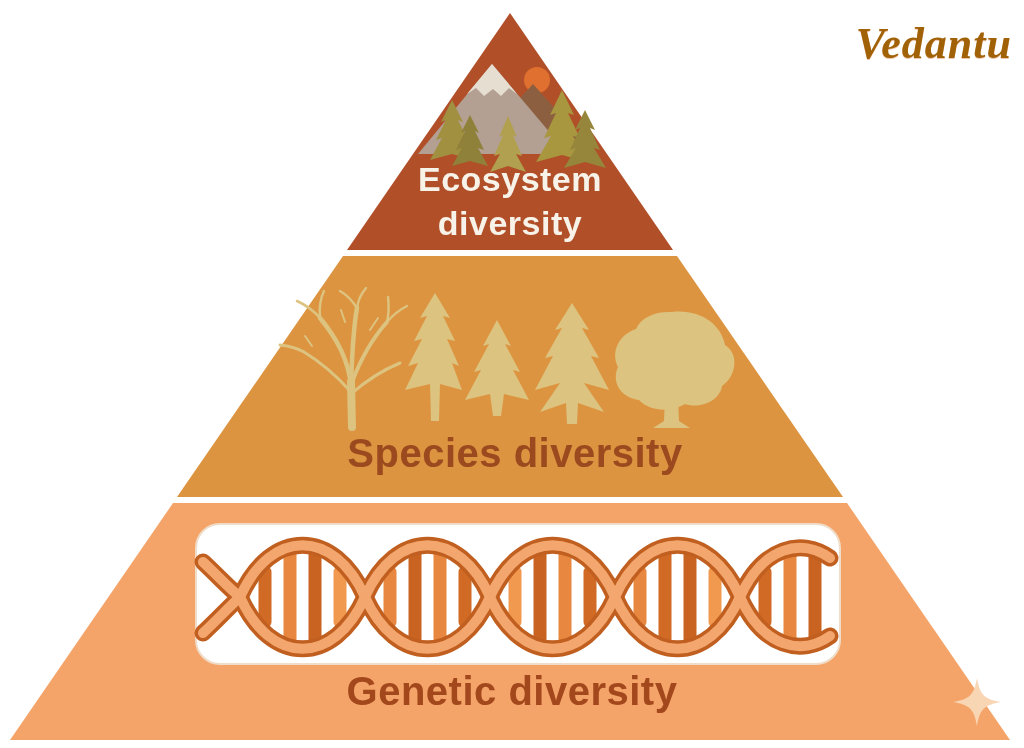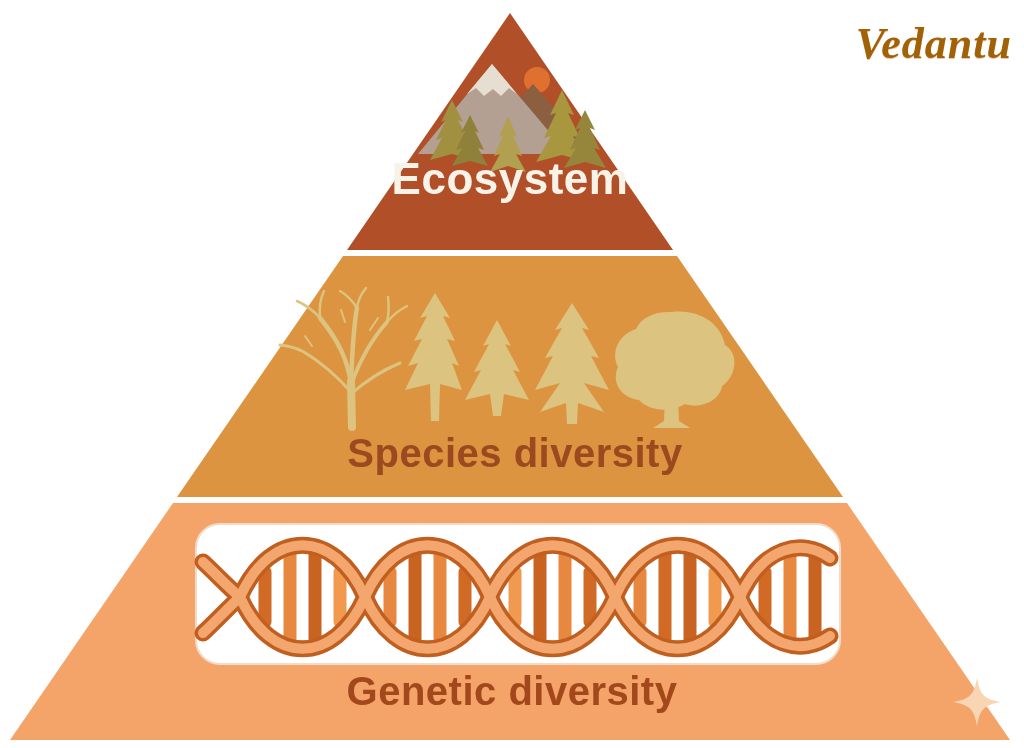--- a/index.html
+++ b/index.html
@@ -4,21 +4,21 @@
 <style>
   html,body{margin:0;padding:0;background:#ffffff;}
   .stage{
     position:relative;width:1024px;height:748px;background:#ffffff;
     overflow:hidden;font-family:"Liberation Sans","DejaVu Sans",sans-serif;
   }
   .artwork{position:absolute;left:0;top:0;width:1024px;height:748px;}
   .lbl{position:absolute;text-align:center;letter-spacing:.5px;font-weight:700;}
   .lbl-ecosystem{
     left:360px;top:157px;width:300px;
-    font-size:44px;line-height:44px;color:#f8f3e9;
+    font-size:34px;line-height:44px;color:#f8f3e9;
   }
   .lbl-species{
     left:315px;top:429px;width:400px;
     font-size:40px;line-height:48px;color:#9a4a1e;
   }
   .lbl-genetic{
     left:312px;top:667px;width:400px;
     font-size:40px;line-height:48px;color:#a3481c;
   }
   .logo{
@@ -110,19 +110,20 @@
         <path d="M203 633 C216 621 229 607 240 597 C271 528 334 528 365 597 C396 666 459 666 490 597 C521 528 584 528 615 597 C646 666 709 666 740 597 C763 546 802 538 830 558" stroke="#f3a76f" stroke-width="10"></path>
         <path d="M203 562 C216 574 229 588 240 597 C271 666 334 666 365 597 C396 528 459 528 490 597 C521 666 584 666 615 597 C646 528 709 528 740 597 C763 648 802 656 830 636" stroke="#f3a76f" stroke-width="10"></path>
       </g>
     </g>
 
     <path d="M977 678 C980 695 984 699 1001 702 C984 705 980 709 977 726 C974 709 970 705 953 702 C970 699 974 695 977 678 Z" fill="#f8d5b3"></path>
   </svg>
 
   <div class="lbl lbl-ecosystem">
     <span style="display:block">Ecosystem</span>
+    <span style="display:block">diversity</span>
   </div>
   <div class="lbl lbl-genetic">Genetic diversity</div>
   <div class="lbl lbl-species">Species diversity</div>
 
   <div class="logo">Vedantu</div>
 
 </div>
 
 </body></html>

